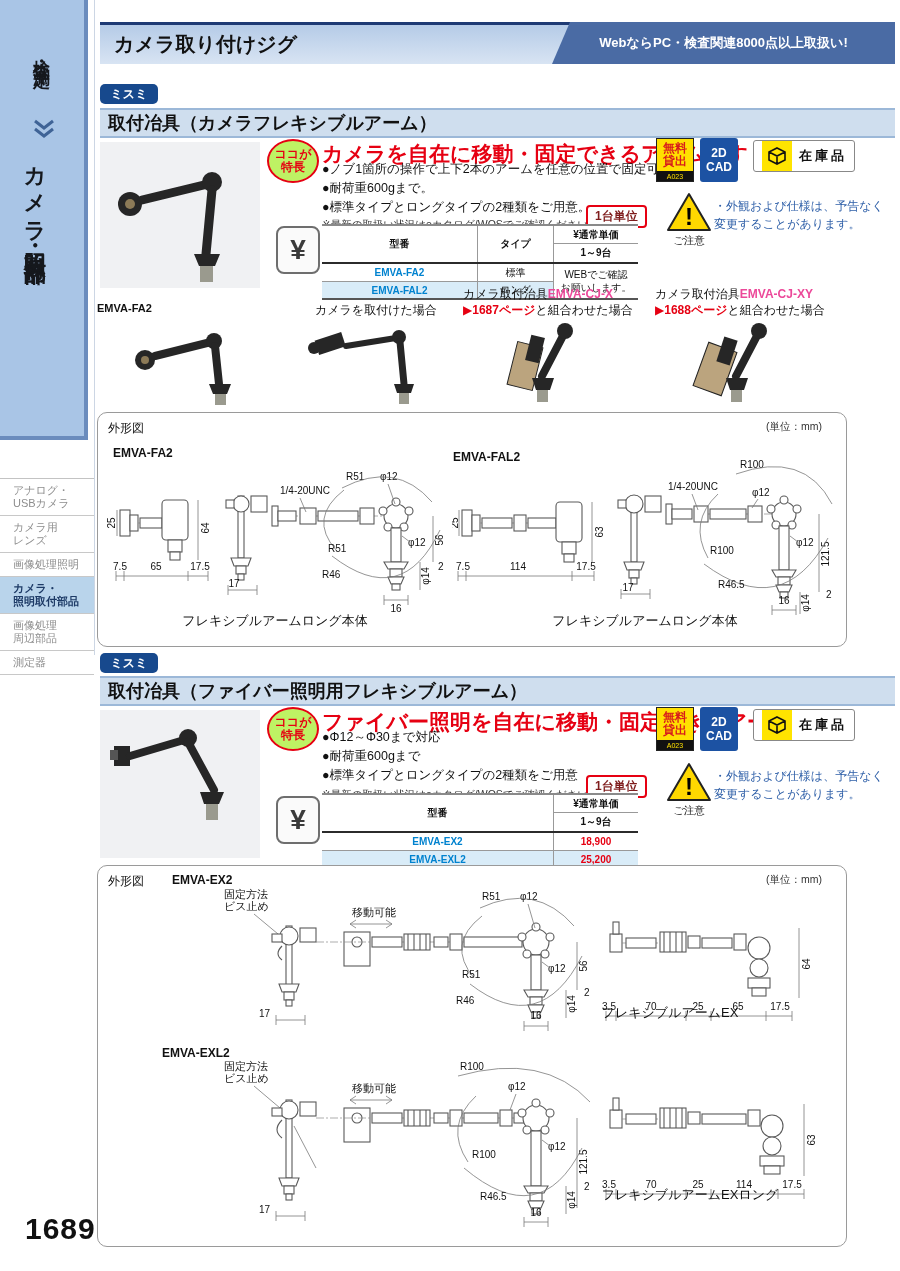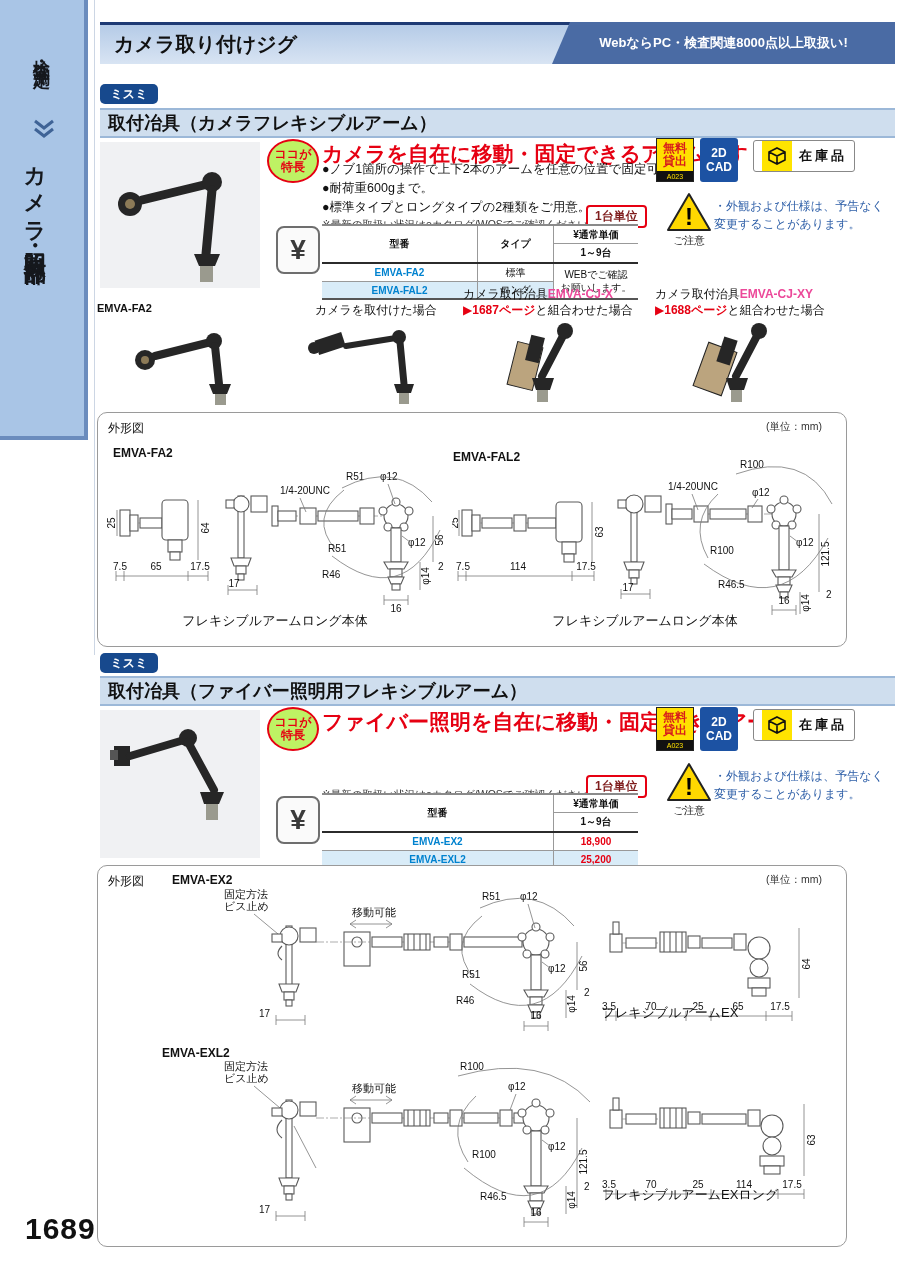--- a/index.html
+++ b/index.html
@@ -83,20 +83,44 @@
 
   <div class="abs side-rule"></div>
   <div class="abs tab"></div>
   <div class="abs vtx tab-top">検査・測定</div>
   <svg class="abs" style="left:32px;top:118px" width="24" height="22">
     <polyline points="3,3 12,10 21,3" fill="none" stroke="#3f6396" stroke-width="3"></polyline>
     <polyline points="3,11 12,18 21,11" fill="none" stroke="#3f6396" stroke-width="3"></polyline>
   </svg>
   <div class="abs vtx tab-main">カメラ・照明取付部品</div>
 
+  <div class="abs menu">
+    <div class="mi">
+      <div>アナログ・</div>
+      <div>USBカメラ</div>
+    </div>
+    <div class="mi">
+      <div>カメラ用</div>
+      <div>レンズ</div>
+    </div>
+    <div class="mi">
+      <div>画像処理照明</div>
+    </div>
+    <div class="mi act">
+      <div>カメラ・</div>
+      <div>照明取付部品</div>
+    </div>
+    <div class="mi">
+      <div>画像処理</div>
+      <div>周辺部品</div>
+    </div>
+    <div class="mi">
+      <div>測定器</div>
+    </div>
+  </div>
 
   <div class="abs hbar"></div>
   <div class="abs htitle">カメラ取り付けジグ</div>
   <div class="abs hban">WebならPC・検査関連8000点以上取扱い!</div>
 
   <div class="abs brand" style="left:100px;top:84px">ミスミ</div>
   <div class="abs secbar" style="top:108px">取付冶具（カメラフレキシブルアーム）</div>
 
   <div class="abs pbox" style="left:100px;top:142px;width:160px;height:146px">
     <svg class="sil" width="160" height="146" viewBox="0 0 160 146">
@@ -385,20 +409,25 @@
       <path class="dk" d="M100 82 h24 l-5 12 h-15 z"></path>
       <rect x="106" y="94" width="12" height="16" fill="#9a9a8e"></rect>
     </svg>
   </div>
 
   <div class="abs feat" style="left:267px;top:707px">
     <div>ココが</div>
     <div>特長</div>
   </div>
   <div class="abs ftitle" style="left:322px;top:708px">ファイバー照明を自在に移動・固定できるアーム。</div>
+  <div class="abs bullets" style="left:322px;top:728px">
+    <div>●Φ12～Φ30まで対応</div>
+    <div>●耐荷重600gまで</div>
+    <div>●標準タイプとロングタイプの2種類をご用意</div>
+  </div>
   <div class="abs note" style="left:322px;top:788px">※最新の取扱い状況はeカタログ/WOSでご確認ください。</div>
   <div class="abs unitb" style="left:586px;top:775px">1台単位</div>
   <div class="abs yen" style="left:276px;top:796px">¥</div>
 
   <div class="abs tbl t2" style="left:322px;top:793px;width:316px">
     <div class="tc th vr" style="grid-column:1;grid-row:1/3">型番</div>
     <div class="tc th hb" style="grid-column:2;grid-row:1">¥通常単価</div>
     <div class="tc th" style="grid-column:2;grid-row:2">1～9台</div>
     <div class="hdiv" style="grid-column:1/3;grid-row:3"></div>
     <div class="tc vr mlink" style="grid-column:1;grid-row:4">EMVA-EX2</div>

